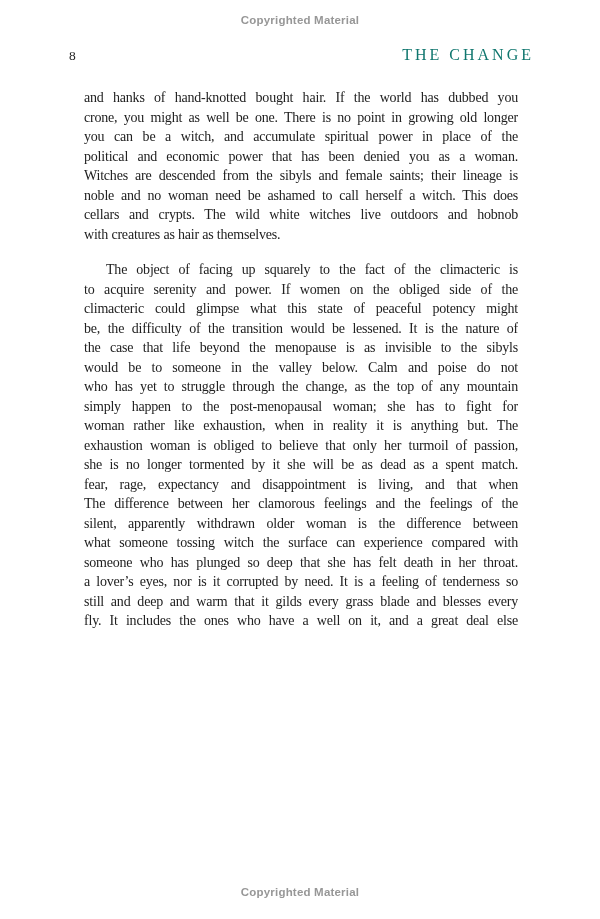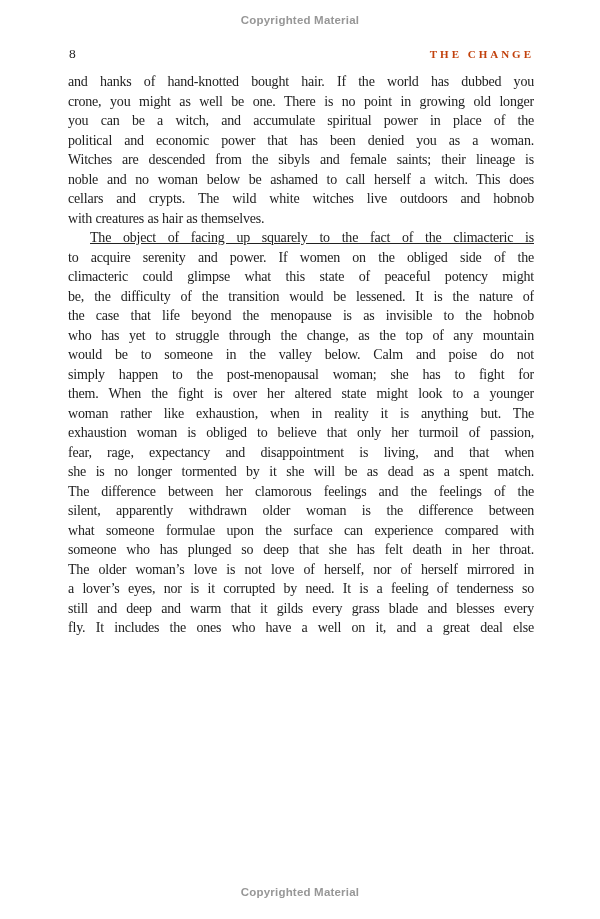--- a/index.html
+++ b/index.html
@@ -30,47 +30,45 @@
     top: 46px; left: 69px; right: 66px;
     display: flex;
     justify-content: space-between;
     align-items: baseline;
     color: #262626;
   }
   .pagenum {
     font-size: 13.5px;
   }
   .running {
-    font-size: 11px;
+    font-size: 16px;
     letter-spacing: 3px;
-    color: #c2410c;
-    font-weight: bold;
+    color: #0f766e;
   }
   .bodytext {
     position: absolute;
     top: 72px; left: 68px;
     width: 466px;
     color: #212121;
     font-size: 14px;
     line-height: 19.5px;
     letter-spacing: -0.2px;
   }
-  .paragraph { margin: 0; }
+  .paragraph { margin: 16px; }
   .line {
     height: 19.5px;
     overflow: hidden;
     text-align: justify;
     text-align-last: justify;
   }
   .line.para-end {
     text-align-last: left;
   }
   .line.indent {
     padding-left: 22px;
-    text-decoration: underline;
   }
 </style>
 </head>
 <body>
 
 <div class="page">
 
   <div class="copyright top">Copyrighted Material</div>
 
   <div class="header">
@@ -78,43 +76,41 @@
     <span class="running">THE CHANGE</span>
   </div>
 
   <div class="bodytext">
       <div class="paragraph">
         <div class="line">and hanks of hand-knotted bought hair. If the world has dubbed you</div>
         <div class="line">crone, you might as well be one. There is no point in growing old longer</div>
         <div class="line">you can be a witch, and accumulate spiritual power in place of the</div>
         <div class="line">political and economic power that has been denied you as a woman.</div>
         <div class="line">Witches are descended from the sibyls and female saints; their lineage is</div>
-        <div class="line">noble and no woman below be ashamed to call herself a witch. This does</div>
+        <div class="line">noble and no woman need be ashamed to call herself a witch. This does</div>
         <div class="line">cellars and crypts. The wild white witches live outdoors and hobnob</div>
         <div class="line para-end">with creatures as hair as themselves.</div>
       </div>
       <div class="paragraph">
         <div class="line indent">The object of facing up squarely to the fact of the climacteric is</div>
         <div class="line">to acquire serenity and power. If women on the obliged side of the</div>
         <div class="line">climacteric could glimpse what this state of peaceful potency might</div>
         <div class="line">be, the difficulty of the transition would be lessened. It is the nature of</div>
-        <div class="line">the case that life beyond the menopause is as invisible to the hobnob</div>
+        <div class="line">the case that life beyond the menopause is as invisible to the sibyls</div>
+        <div class="line">would be to someone in the valley below. Calm and poise do not</div>
         <div class="line">who has yet to struggle through the change, as the top of any mountain</div>
-        <div class="line">would be to someone in the valley below. Calm and poise do not</div>
         <div class="line">simply happen to the post-menopausal woman; she has to fight for</div>
-        <div class="line">them. When the fight is over her altered state might look to a younger</div>
         <div class="line">woman rather like exhaustion, when in reality it is anything but. The</div>
         <div class="line">exhaustion woman is obliged to believe that only her turmoil of passion,</div>
+        <div class="line">she is no longer tormented by it she will be as dead as a spent match.</div>
         <div class="line">fear, rage, expectancy and disappointment is living, and that when</div>
-        <div class="line">she is no longer tormented by it she will be as dead as a spent match.</div>
         <div class="line">The difference between her clamorous feelings and the feelings of the</div>
         <div class="line">silent, apparently withdrawn older woman is the difference between</div>
-        <div class="line">what someone formulae upon the surface can experience compared with</div>
+        <div class="line">what someone tossing witch the surface can experience compared with</div>
         <div class="line">someone who has plunged so deep that she has felt death in her throat.</div>
-        <div class="line">The older woman’s love is not love of herself, nor of herself mirrored in</div>
         <div class="line">a lover’s eyes, nor is it corrupted by need. It is a feeling of tenderness so</div>
         <div class="line">still and deep and warm that it gilds every grass blade and blesses every</div>
         <div class="line">fly. It includes the ones who have a well on it, and a great deal else</div>
       </div>
     </div>
 
   <div class="copyright bottom">Copyrighted Material</div>
 
 </div>
 

